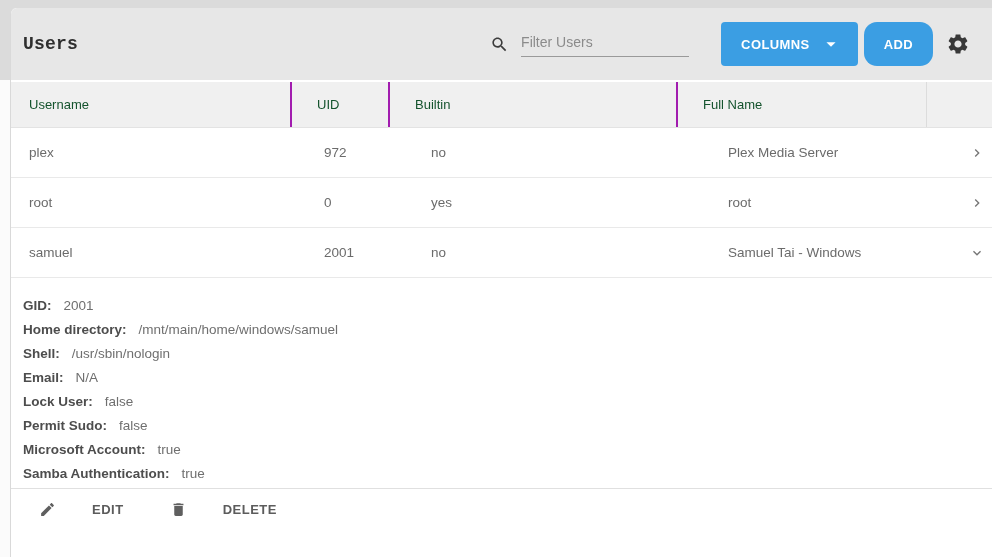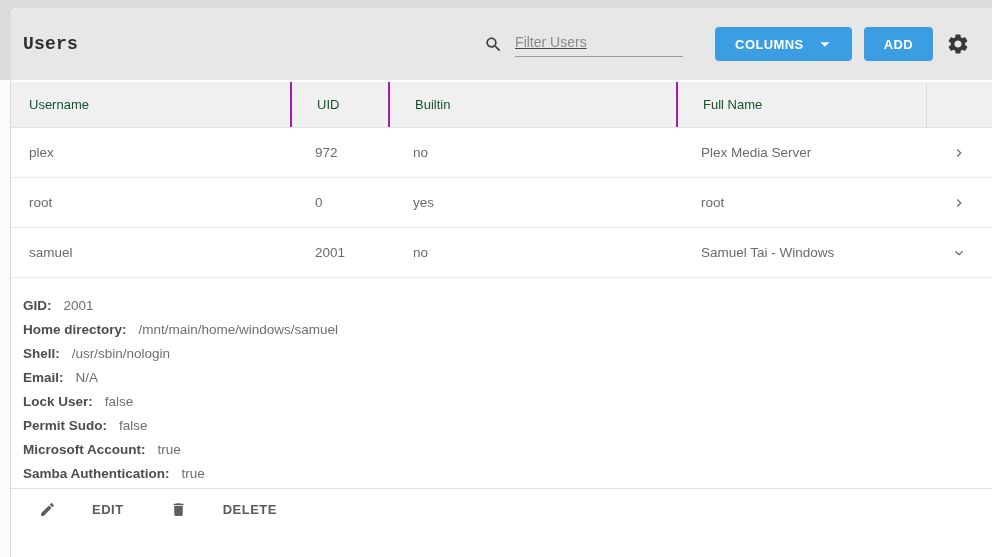--- a/index.html
+++ b/index.html
@@ -39,35 +39,34 @@
   .search-icon { width:19px; height:19px; color:#3c3c3c; flex:none; }
   .filter-input {
     margin-left:12px;
     width:168px;
     background:transparent;
     border:none; outline:none;
     border-bottom:1px solid #9a9a9a;
     font-family:"Liberation Sans", sans-serif;
     font-size:14px; color:#444;
     padding:3px 0 6px 0;
-    text-decoration:underline;
   }
   .filter-input::placeholder { color:#8b8b8b; opacity:1; }
   .btn {
-    height:34px;
+    height:44px;
     background:#3b9ee3;
     border:none; border-radius:4px;
     color:#ffffff; font-family:"Liberation Sans", sans-serif;
     font-size:13px; font-weight:700; letter-spacing:.4px;
     display:flex; align-items:center; justify-content:center;
     cursor:pointer;
   }
   .btn-columns { margin-left:32px; padding:0 16px 0 20px; }
   .btn-columns .caret { width:22px; height:22px; margin-left:10px; }
-  .btn-add { margin-left:12px; padding:4px 20px; }
+  .btn-add { margin-left:6px; padding:4px 20px;border-radius:13px; }
   .gear-btn {
     margin-left:13px; width:24px; height:24px; border:none; background:transparent;
     color:#383838; cursor:pointer; padding:0; display:flex; align-items:center;
   }
   .gear-btn svg { width:24px; height:24px; }
   
   .thead {
     margin-top:2px;
     height:46px;
     background:#f0f0f0;
@@ -85,20 +84,21 @@
   .thead .th + .th { border-left:2px solid #a21caf; }
   .thead .th-spacer { border-left:1px solid #dcdcdc; height:100%; }
   .trow {
     height:50px;
     display:grid;
     grid-template-columns:279px 98px 288px 250px 1fr;
     align-items:center;
     border-bottom:1px solid #e9e9e9;
     background:#fff;
     cursor:pointer;
+    gap:9px;
   }
   .trow .td {
     font-size:13.5px; color:#6b6b6b;
     padding-left:25px;
     white-space:nowrap; overflow:hidden; text-overflow:ellipsis;
   }
   .trow .td:first-child { padding-left:18px; }
   .td-expand { display:flex; justify-content:center; padding-left:0 !important; }
   .chevron { width:16px; height:16px; color:#757575; cursor:pointer; }
   

